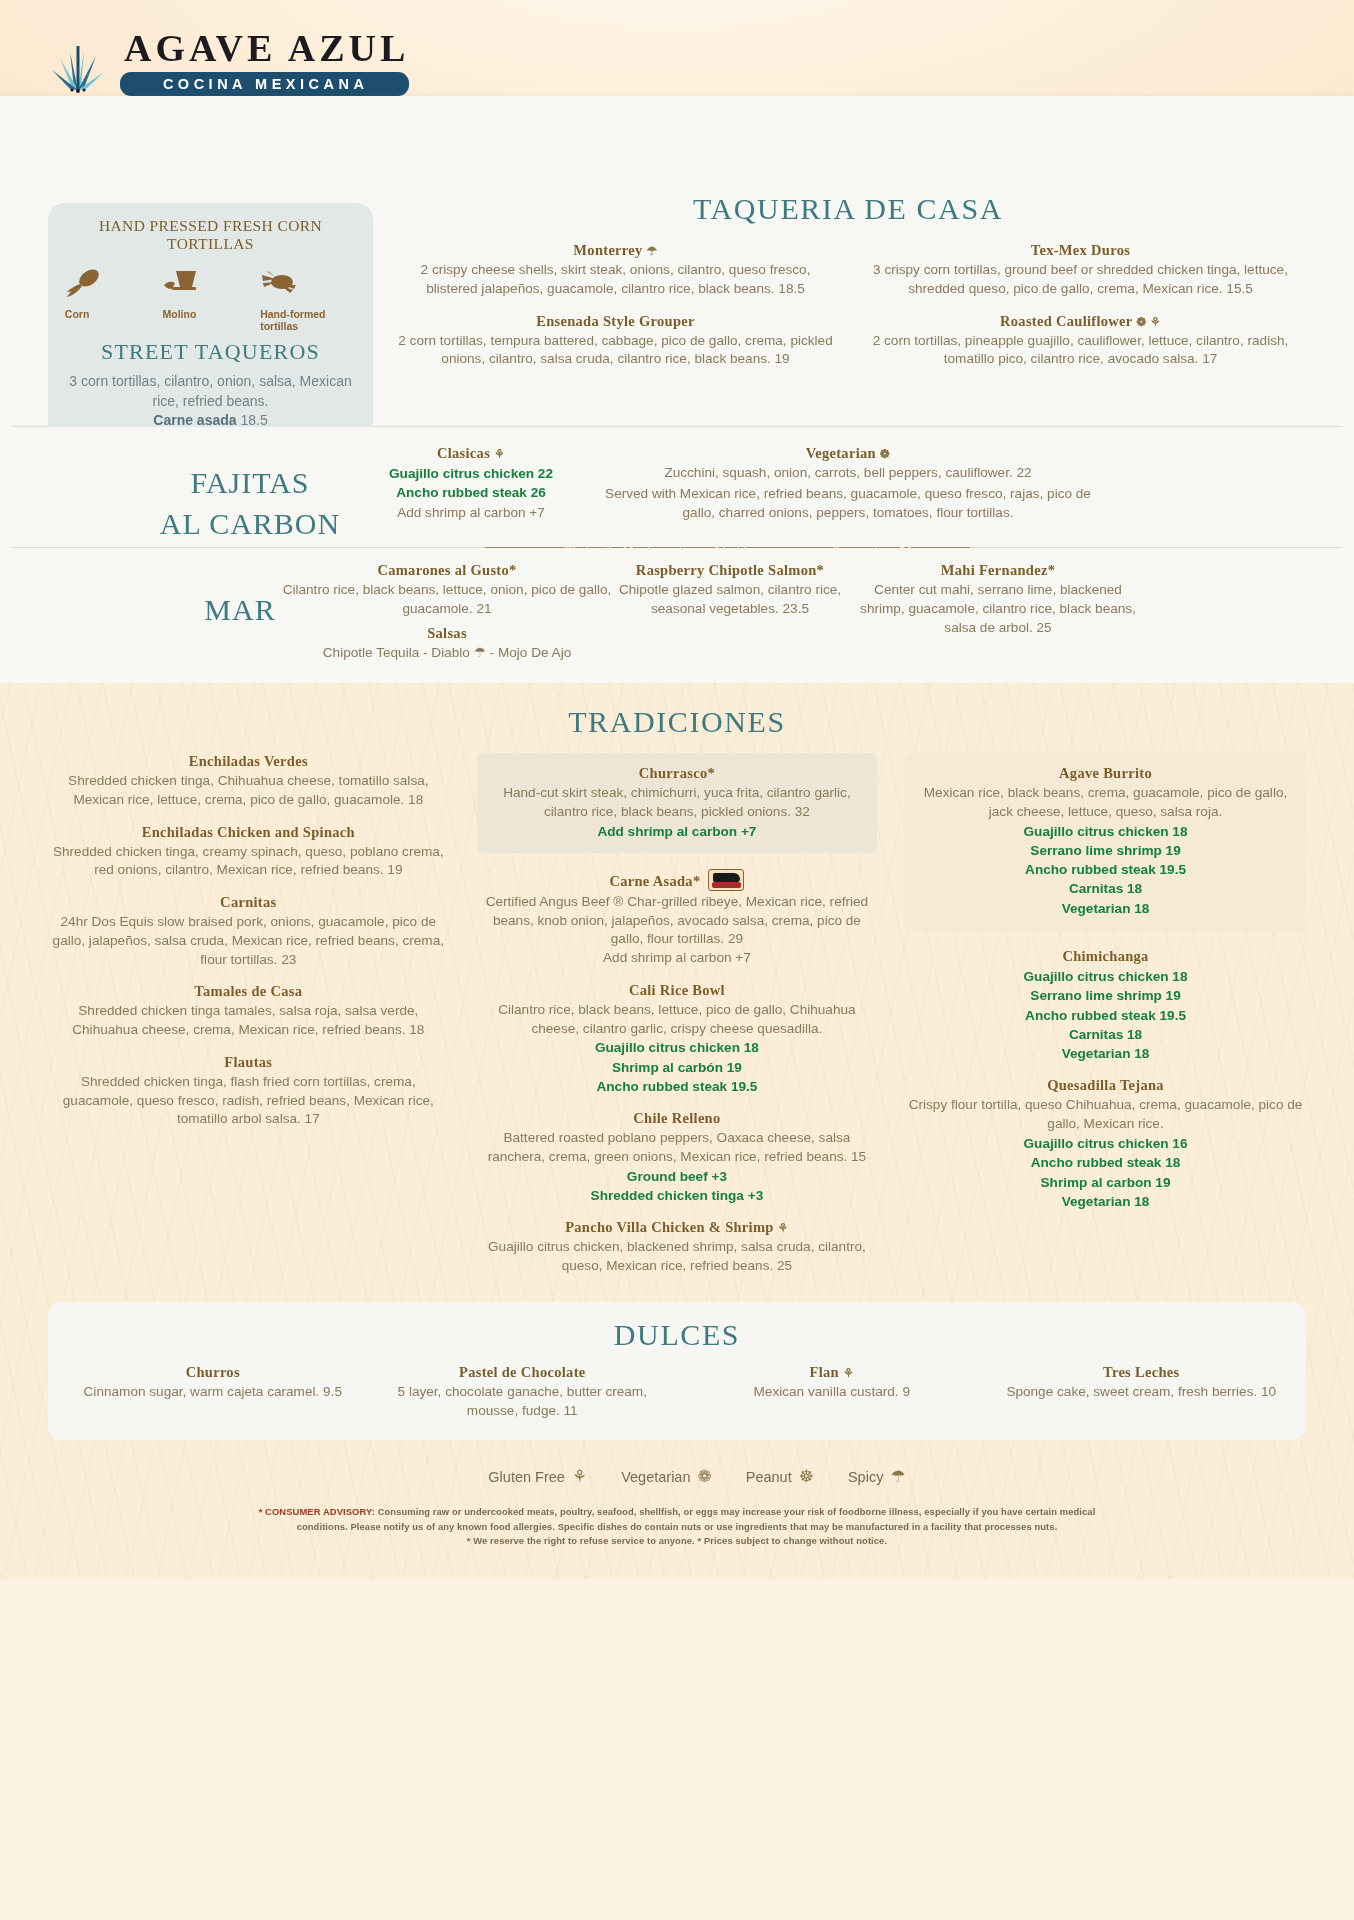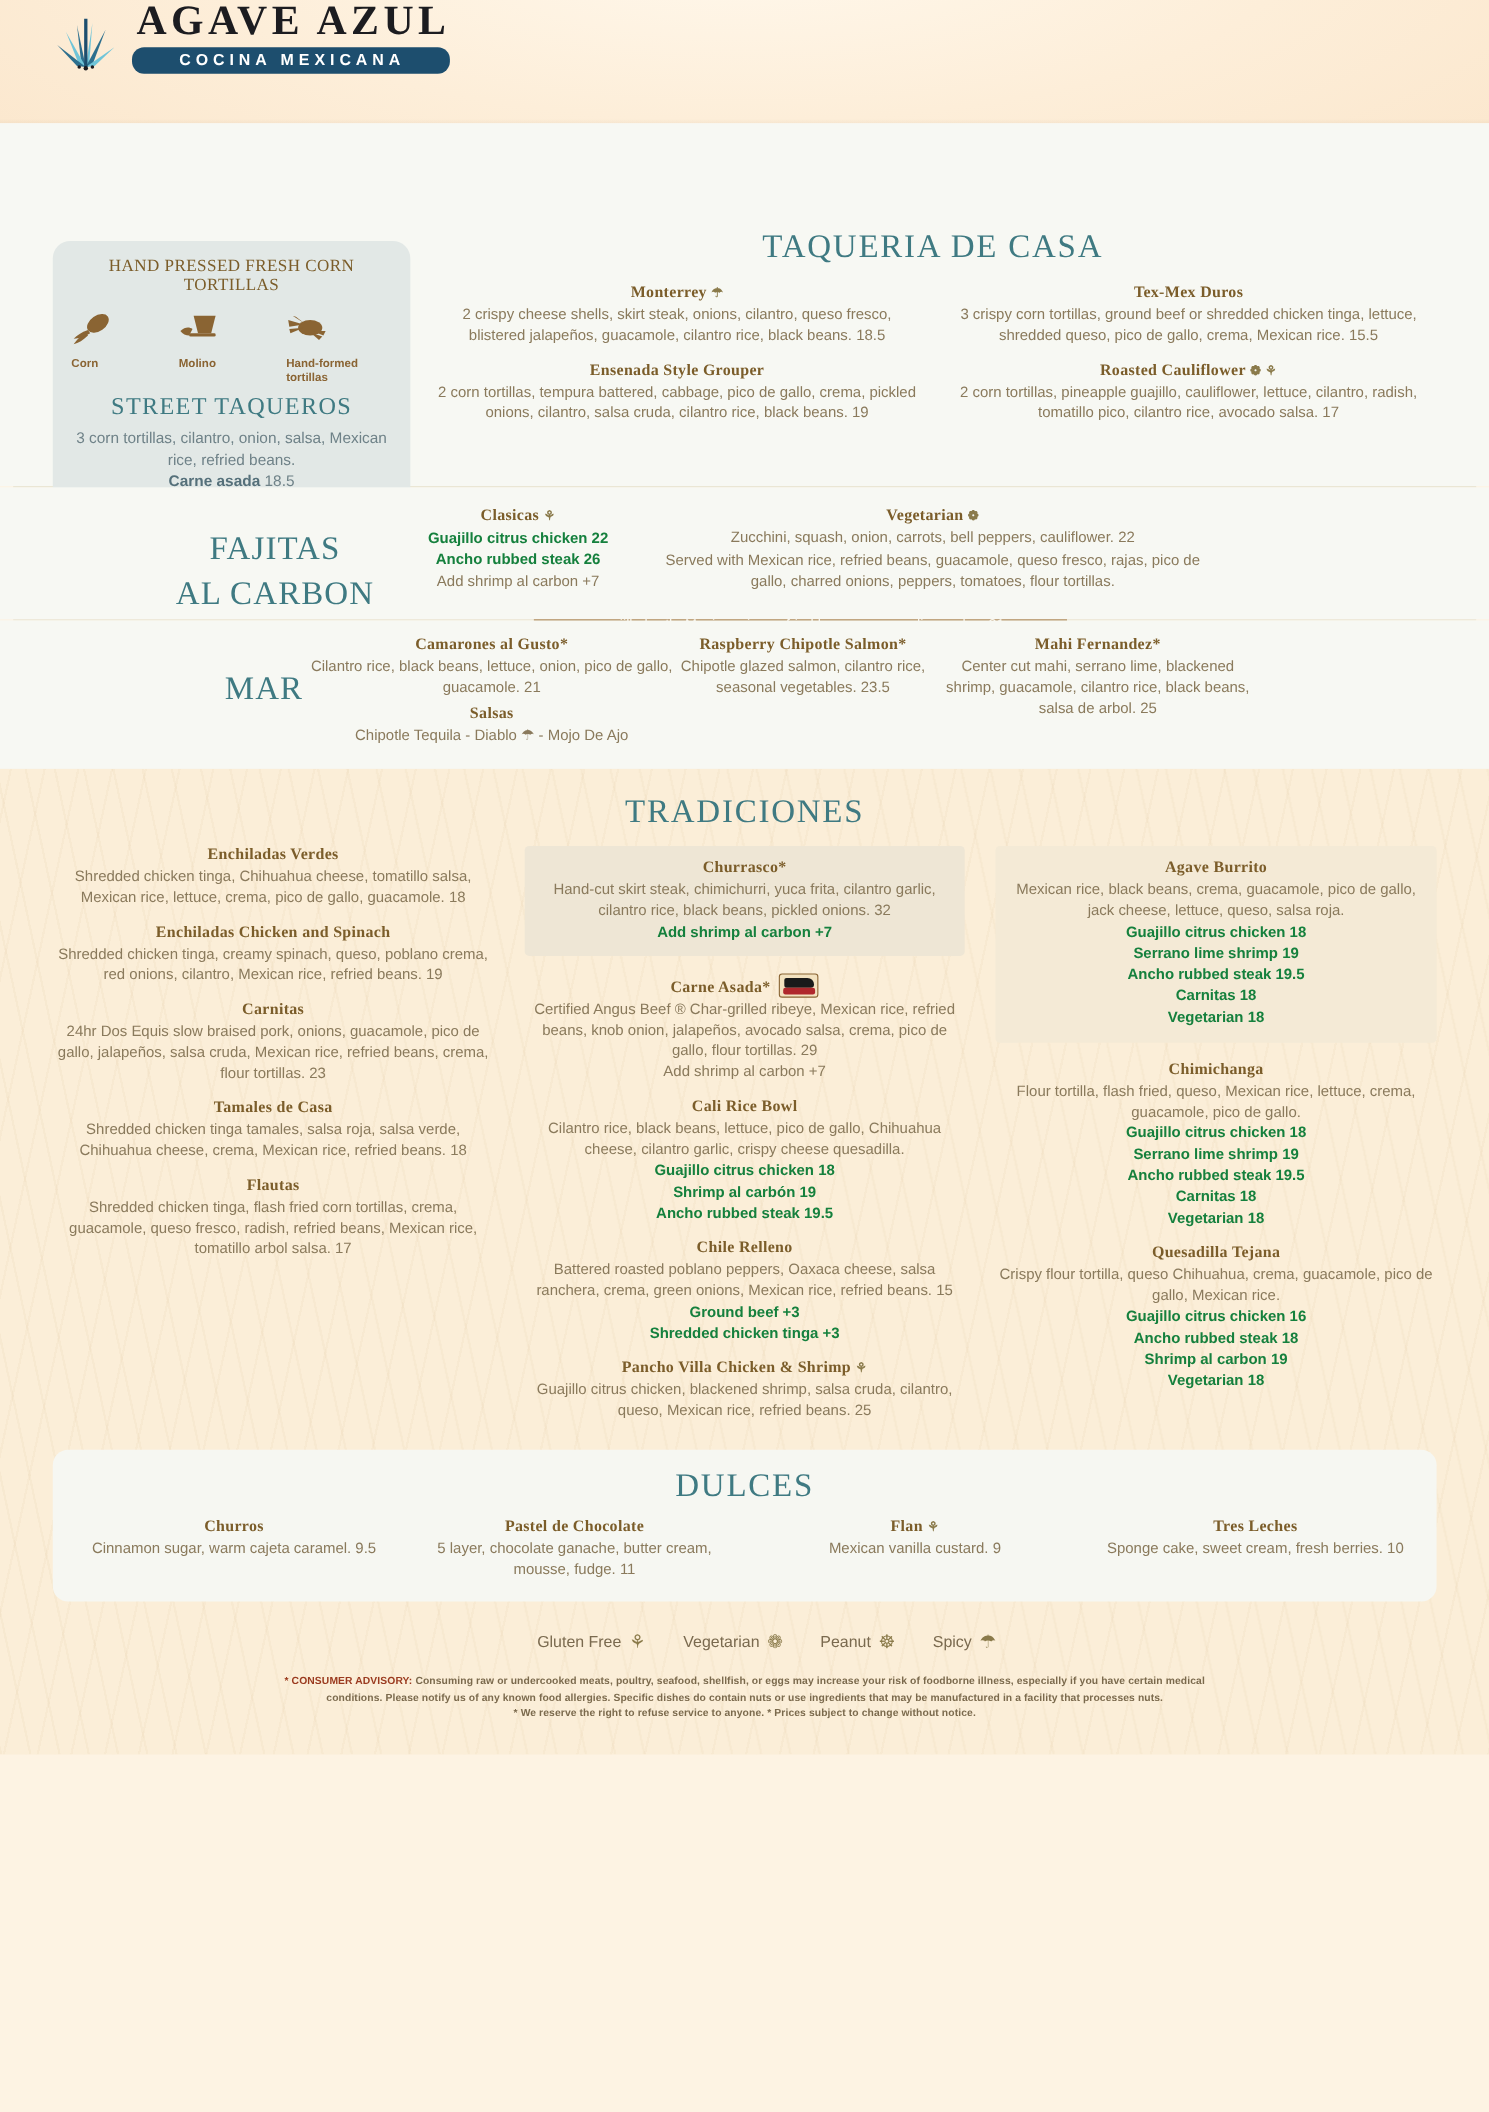--- a/index.html
+++ b/index.html
@@ -10,26 +10,26 @@
     color: #7a6a4f;
     width: 1354px;
     height: 1920px;
     overflow: hidden;
     position: relative;
   }
   .page { width: 1354px; height: 1920px; position: relative; }
 
   
   .header {
-    height: 112px;
+    height: 96px;
     background:
       radial-gradient(ellipse 900px 280px at 50% -40%, #fff8ec 0%, #fdeed9 55%, #fbe7cd 100%);
     position: relative;
     display: flex;
-    align-items: flex-start;
+    align-items: flex-end;
     padding-left: 50px;
   }
   .header:after{
     content:""; position:absolute; left:0; right:0; bottom:0; height:4px;
     background:linear-gradient(to bottom,rgba(0,0,0,0.0),rgba(140,110,70,0.06));
   }
   .logo-wrap { display: flex; align-items: center; gap: 14px; }
   .agave-mark { width: 56px; height: 62px; }
   .brandblock { display: flex; flex-direction: column; align-items: stretch; }
   .brandname {
@@ -488,21 +488,20 @@
           <div class="dish-name">Agave Burrito</div>
           <div class="dish-desc">Mexican rice, black beans, crema, guacamole, pico de gallo, jack cheese, lettuce, queso, salsa roja.</div>
           <div class="dish-opt"><b>Guajillo citrus chicken 18</b></div>
           <div class="dish-opt"><b>Serrano lime shrimp 19</b></div>
           <div class="dish-opt"><b>Ancho rubbed steak 19.5</b></div>
           <div class="dish-opt"><b>Carnitas 18</b></div>
           <div class="dish-opt"><b>Vegetarian 18</b></div>
         </div>
         <div class="dish">
           <div class="dish-name">Chimichanga</div>
-          <div class="dish-desc">Flour tortilla, flash fried, queso, Mexican rice, lettuce, crema, guacamole, pico de gallo.</div>
           <div class="dish-opt"><b>Guajillo citrus chicken 18</b></div>
           <div class="dish-opt"><b>Serrano lime shrimp 19</b></div>
           <div class="dish-opt"><b>Ancho rubbed steak 19.5</b></div>
           <div class="dish-opt"><b>Carnitas 18</b></div>
           <div class="dish-opt"><b>Vegetarian 18</b></div>
         </div>
         <div class="dish">
           <div class="dish-name">Quesadilla Tejana</div>
           <div class="dish-desc">Crispy flour tortilla, queso Chihuahua, crema, guacamole, pico de gallo, Mexican rice.</div>
           <div class="dish-opt"><b>Guajillo citrus chicken 16</b></div>

